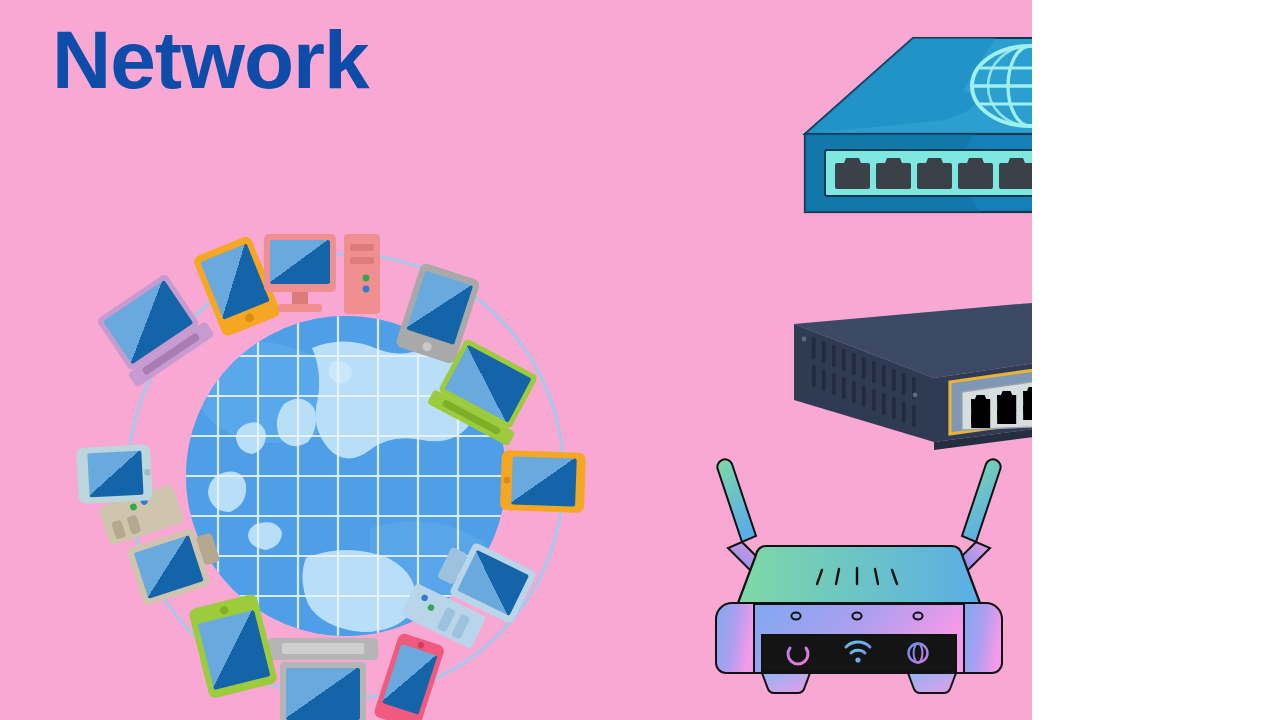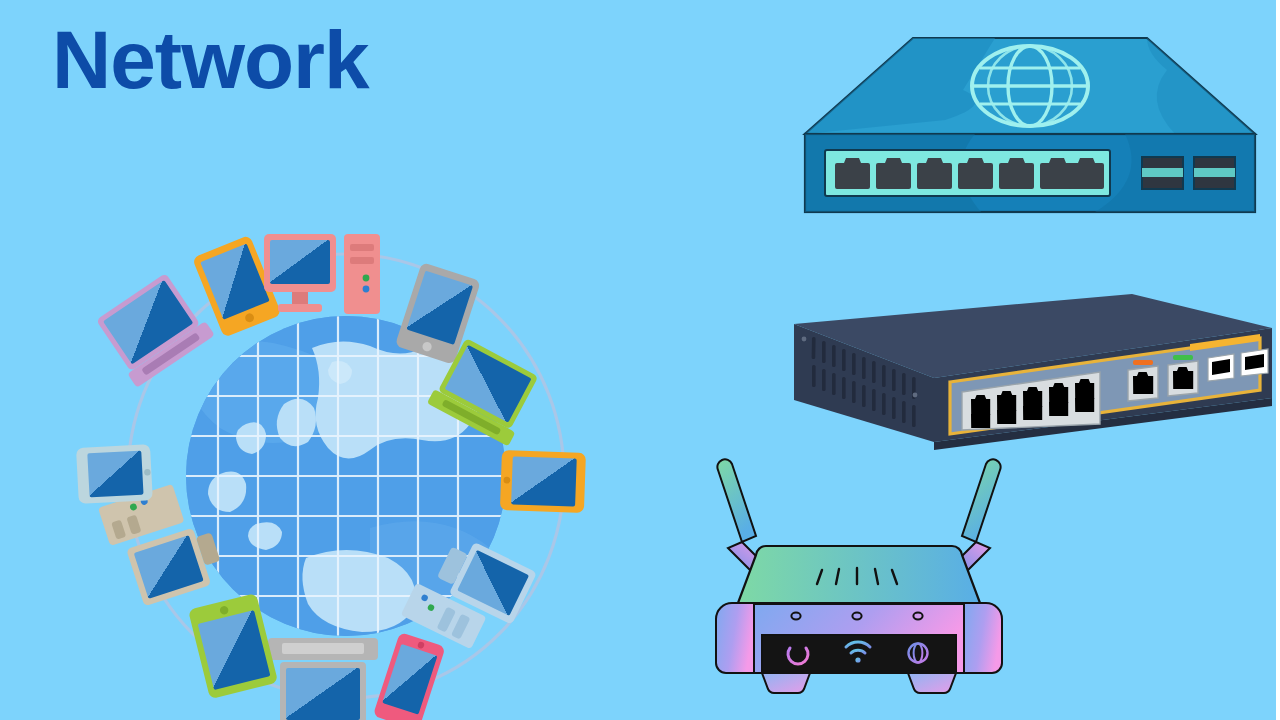--- a/index.html
+++ b/index.html
@@ -6,23 +6,23 @@
   html, body {
     margin: 0;
     padding: 0;
     background: #ffffff;
   }
   body {
     font-family: "Liberation Sans", sans-serif;
   }
   #slide {
     position: relative;
-    width: 1276px;
+    width: 1032px;
     height: 720px;
-    background: #7dd3fc;
+    background: #f9a8d4;
     overflow: hidden;
   }
 
   
   #title-block {
     position: absolute;
     left: 52px;
     top: 20px;
     width: 560px;
   }

